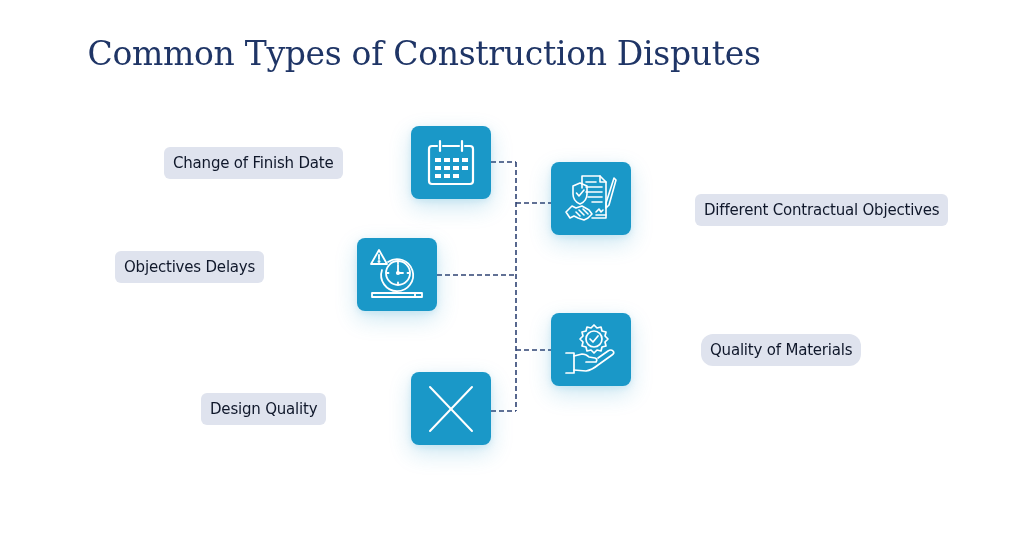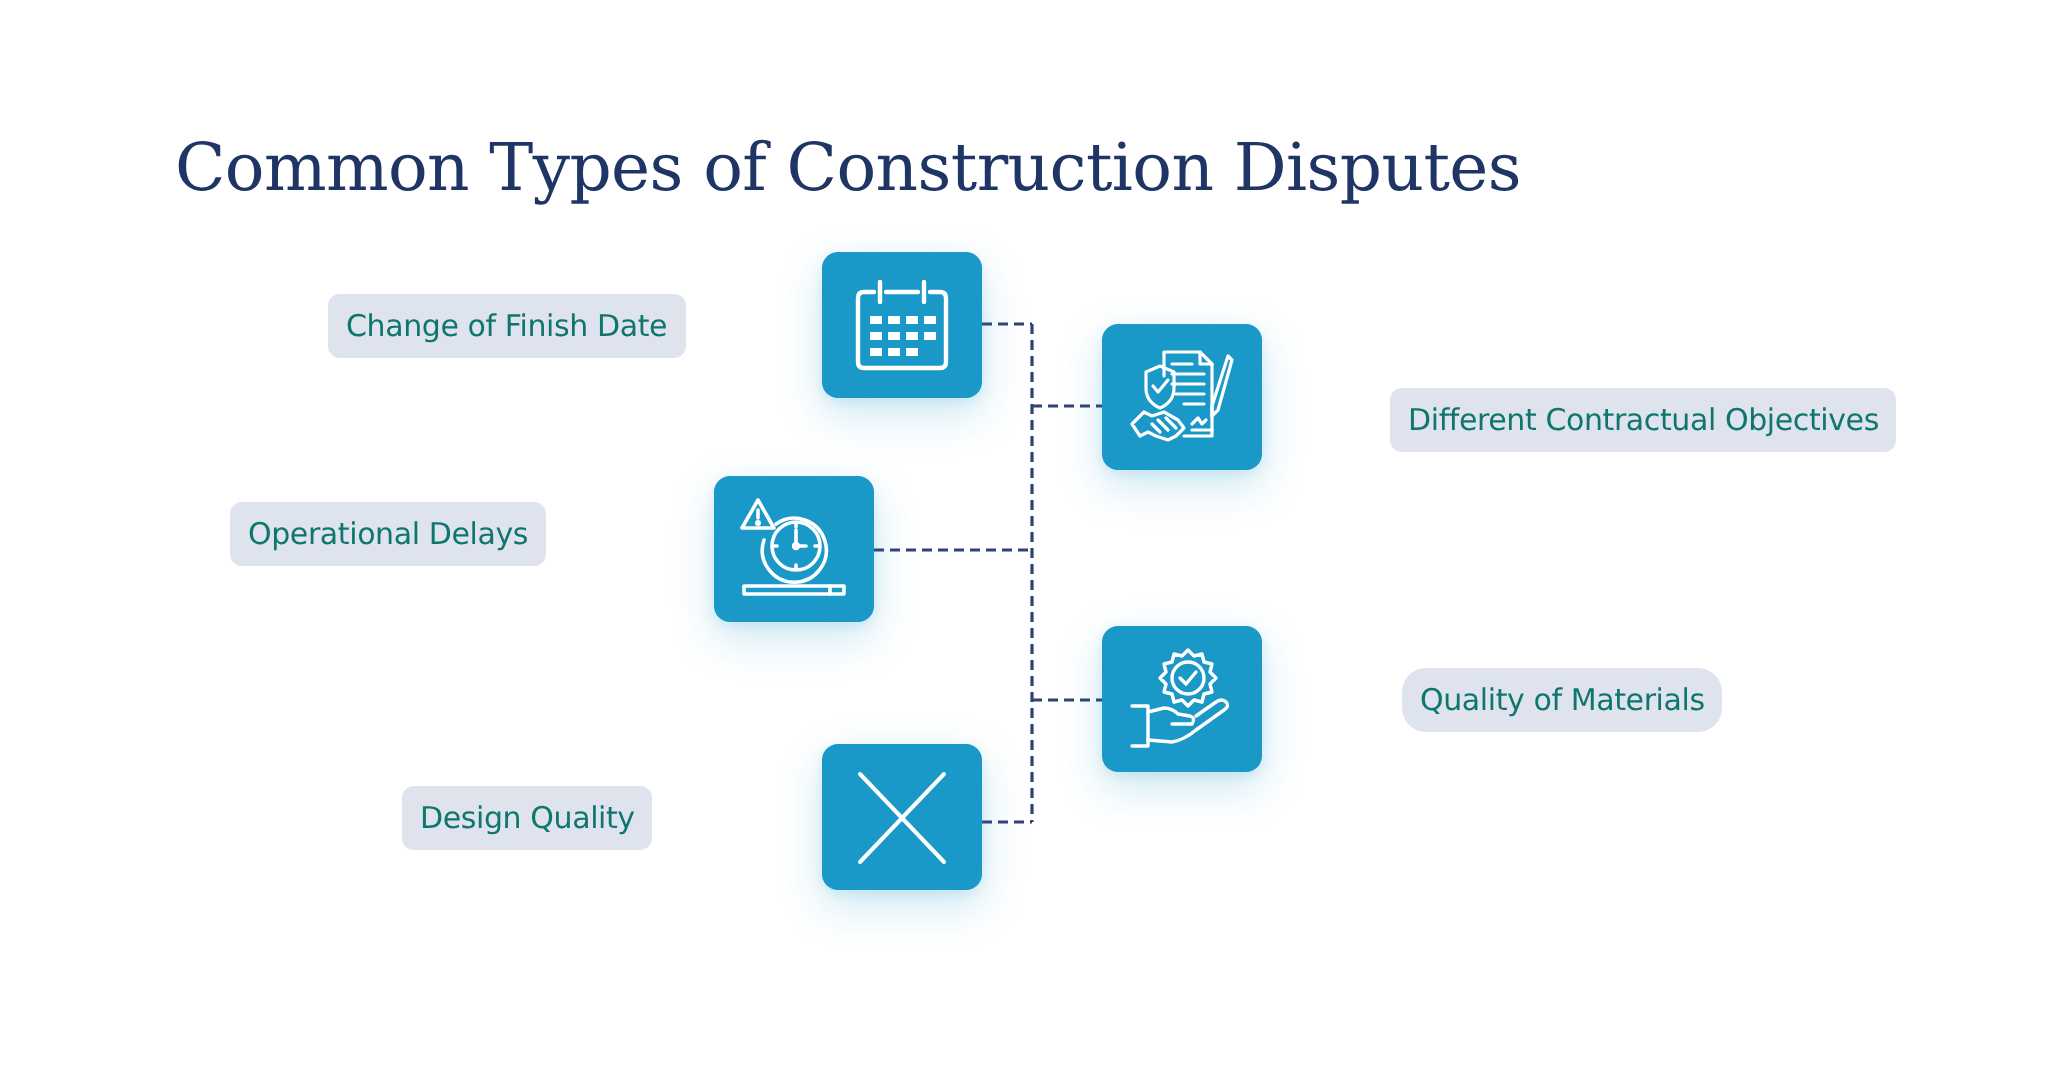--- a/index.html
+++ b/index.html
@@ -1,25 +1,25 @@
 <!DOCTYPE html>
 <html><head>
   <meta charset="utf-8">
   <style>
     * { box-sizing: border-box; margin: 0; padding: 0; }
     html, body { width: 1024px; height: 538px; background: #ffffff; overflow: hidden; }
     body { position: relative; font-family: "Liberation Sans", sans-serif; }
     .title {
       position: absolute; left: 0; top: 34px; width: 848px; text-align: center;
       font-family: "DejaVu Serif", "Liberation Serif", serif;
-      font-size: 33px; color: #1f3566; letter-spacing: -0.3px; margin-top: 30px;
+      font-size: 33px; color: #1f3566; letter-spacing: -0.3px;
     }
     .pill {
       position: absolute; height: 32px; line-height: 32px; padding: 0 9px;
-      background: #dfe3ee; border-radius: 6px; color: #0f766e;
+      background: #dfe3ee; border-radius: 6px; color: #0f172a;
       font-family: "DejaVu Sans", sans-serif; font-size: 15px; white-space: nowrap;
       letter-spacing: -0.2px;
     }
     .box {
       position: absolute; width: 80px; height: 73px; border-radius: 8px;
       background: #1a98c8;
       box-shadow: 0 8px 22px rgba(26,152,200,0.22), 0 2px 6px rgba(26,152,200,0.12);
       display: flex; align-items: center; justify-content: center;
     }
     .box svg { width: 58px; height: 54px; }
@@ -36,21 +36,21 @@
     <line x1="516" y1="162" x2="516" y2="411"></line>
     <line x1="516" y1="203" x2="551" y2="203"></line>
     <line x1="437" y1="275" x2="516" y2="275"></line>
     <line x1="516" y1="350" x2="551" y2="350"></line>
     <line x1="491" y1="411" x2="516" y2="411"></line>
   </g>
 </svg>
 
 <div class="pill" style="left:164px; top:147px;">Change of Finish Date</div>
 <div class="pill" style="left:668px; top:194px;margin-left:27px;">Different Contractual Objectives</div>
-<div class="pill" style="left:115px; top:251px;">Operational Delays</div>
+<div class="pill" style="left:115px; top:251px;">Objectives Delays</div>
 <div class="pill" style="left:701px; top:334px;border-radius:12px;">Quality of Materials</div>
 <div class="pill" style="left:201px; top:393px;">Design Quality</div>
 
 <div class="box" style="left:411px; top:126px;">
   <svg viewBox="0 0 58 54" fill="none" stroke="#fff" stroke-width="2.2" stroke-linecap="round" stroke-linejoin="round">
     <path d="M15 10 H10 Q7 10 7 13 V45 Q7 48 10 48 H48 Q51 48 51 45 V13 Q51 10 48 10 H43"></path>
     <line x1="21" y1="10" x2="37" y2="10"></line>
     <line x1="18" y1="5" x2="18" y2="15"></line>
     <line x1="40" y1="5" x2="40" y2="15"></line>
     <g fill="#fff" stroke="none">

